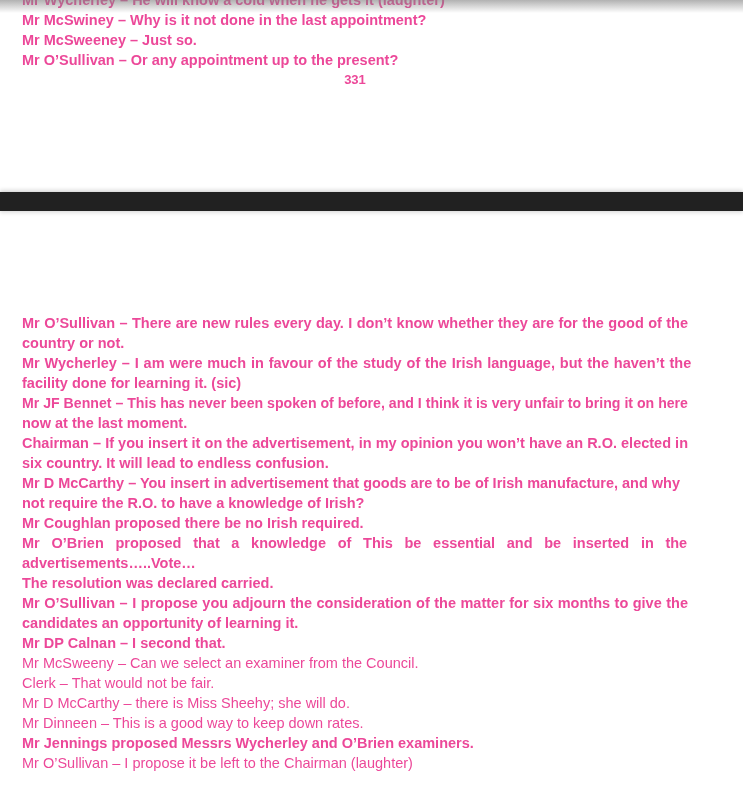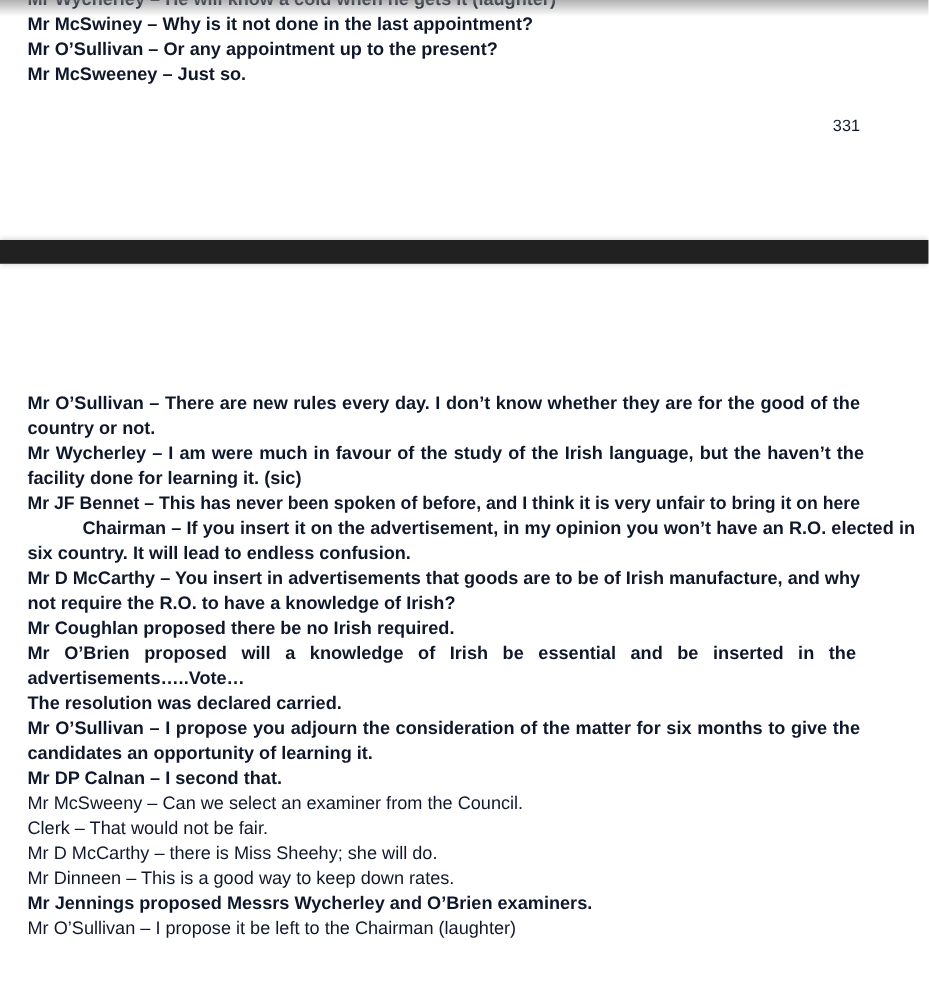--- a/index.html
+++ b/index.html
@@ -7,21 +7,21 @@
     padding: 0;
     background: #ffffff;
   }
   .viewport {
     position: relative;
     width: 743px;
     height: 786px;
     overflow: hidden;
     background: #ffffff;
     font-family: "Liberation Sans", "DejaVu Sans", sans-serif;
-    color: #0f172a;
+    color: #ec4899;
   }
   .textblock {
     position: absolute;
     left: 22px;
     width: 666px;
   }
   #page1-block { top: -10px; }
   #page2-block { top: 313px; }
   .line {
     height: 20px;
@@ -33,23 +33,22 @@
     display: inline-block;
     line-height: 20px;
     white-space: nowrap;
     transform-origin: 0 50%;
   }
   .bold { font-weight: bold; }
   .page-number {
     height: 20px;
     line-height: 20px;
     font-size: 13px;
-    font-weight: normal;
-    text-align: right;
-    margin-top: 21px;
+    font-weight: bold;
+    text-align: center;
   }
   .top-shadow {
     position: absolute;
     top: 0; left: 0; right: 0;
     height: 13px;
     background: linear-gradient(to bottom, rgba(130,130,130,0.62), rgba(255,255,255,0));
     pointer-events: none;
     z-index: 5;
   }
   .separator {
@@ -66,41 +65,42 @@
 <body>
 
 <div class="viewport">
 
   <div class="top-shadow"></div>
 
   <div class="textblock" id="page1-block">
     <div id="page1-lines">
         <div class="line bold"><span>Mr Wycherley – He will know a cold when he gets it (laughter)</span></div>
         <div class="line bold"><span>Mr McSwiney – Why is it not done in the last appointment?</span></div>
+        <div class="line bold"><span>Mr McSweeney – Just so.</span></div>
         <div class="line bold"><span>Mr O’Sullivan – Or any appointment up to the present?</span></div>
-        <div class="line bold"><span>Mr McSweeney – Just so.</span></div>
       </div>
     <div class="page-number">331</div>
   </div>
 
   <div class="separator" style="background: rgb(33, 33, 33);"></div>
 
   <div class="textblock" id="page2-block">
     <div id="page2-lines">
         <div class="line bold"><span style="word-spacing: 0.377467px;">Mr O’Sullivan – There are new rules every day. I don’t know whether they are for the good of the</span></div>
         <div class="line bold"><span>country or not.</span></div>
         <div class="line bold"><span style="word-spacing: 0.844572px;">Mr Wycherley – I am were much in favour of the study of the Irish language, but the haven’t the</span></div>
         <div class="line bold"><span>facility done for learning it. (sic)</span></div>
         <div class="line bold"><span style="transform: scaleX(0.974753);">Mr JF Bennet – This has never been spoken of before, and I think it is very unfair to bring it on here</span></div>
-        <div class="line bold"><span style="word-spacing: 0.0720486px; margin-left: 44px;">Chairman – If you insert it on the advertisement, in my opinion you won’t have an R.O. elected in</span></div>
+        <div class="line bold"><span>now at the last moment.</span></div>
+        <div class="line bold"><span style="word-spacing: 0.0720486px;">Chairman – If you insert it on the advertisement, in my opinion you won’t have an R.O. elected in</span></div>
         <div class="line bold"><span>six country. It will lead to endless confusion.</span></div>
-        <div class="line bold"><span style="transform: scaleX(0.997893);">Mr D McCarthy – You insert in advertisements that goods are to be of Irish manufacture, and why</span></div>
+        <div class="line bold"><span style="transform: scaleX(0.997893);">Mr D McCarthy – You insert in advertisement that goods are to be of Irish manufacture, and why</span></div>
         <div class="line bold"><span>not require the R.O. to have a knowledge of Irish?</span></div>
         <div class="line bold"><span>Mr Coughlan proposed there be no Irish required.</span></div>
-        <div class="line bold"><span style="word-spacing: 7.6317px;">Mr O’Brien proposed will a knowledge of Irish be essential and be inserted in the</span></div>
+        <div class="line bold"><span style="word-spacing: 7.6317px;">Mr O’Brien proposed that a knowledge of This be essential and be inserted in the</span></div>
         <div class="line bold"><span>advertisements…..Vote…</span></div>
         <div class="line bold"><span>The resolution was declared carried.</span></div>
         <div class="line bold"><span style="word-spacing: 0.456801px;">Mr O’Sullivan – I propose you adjourn the consideration of the matter for six months to give the</span></div>
         <div class="line bold"><span>candidates an opportunity of learning it.</span></div>
         <div class="line bold"><span>Mr DP Calnan – I second that.</span></div>
         <div class="line"><span>Mr McSweeny – Can we select an examiner from the Council.</span></div>
         <div class="line"><span>Clerk – That would not be fair.</span></div>
         <div class="line"><span>Mr D McCarthy – there is Miss Sheehy; she will do.</span></div>
         <div class="line"><span>Mr Dinneen – This is a good way to keep down rates.</span></div>
         <div class="line bold"><span>Mr Jennings proposed Messrs Wycherley and O’Brien examiners.</span></div>

